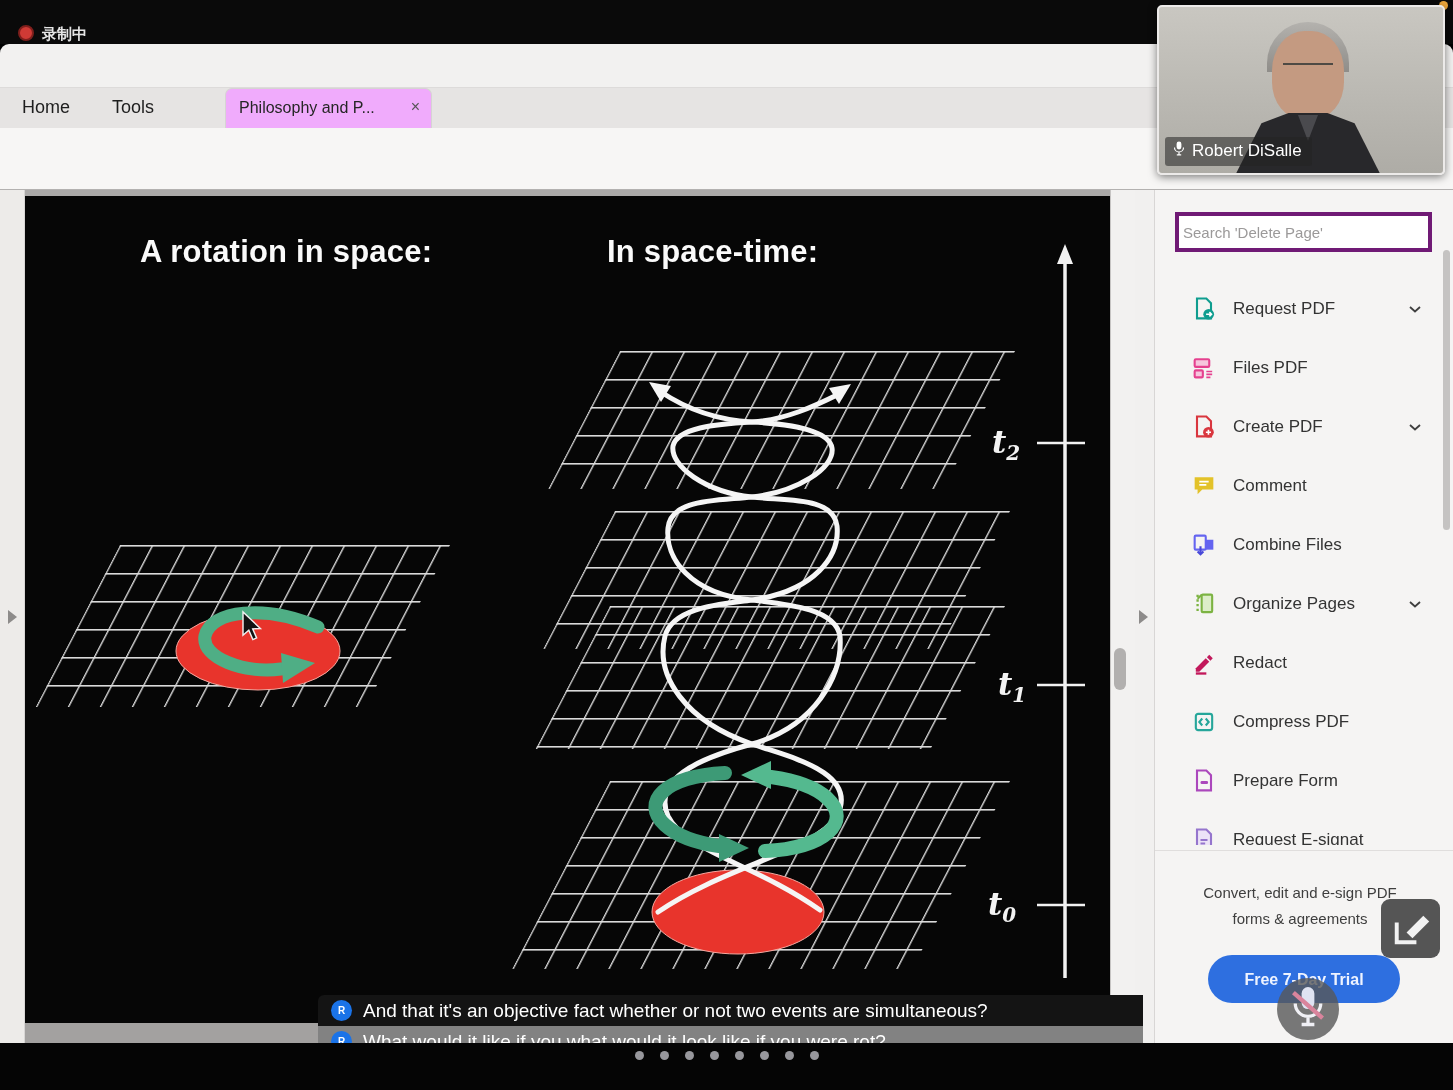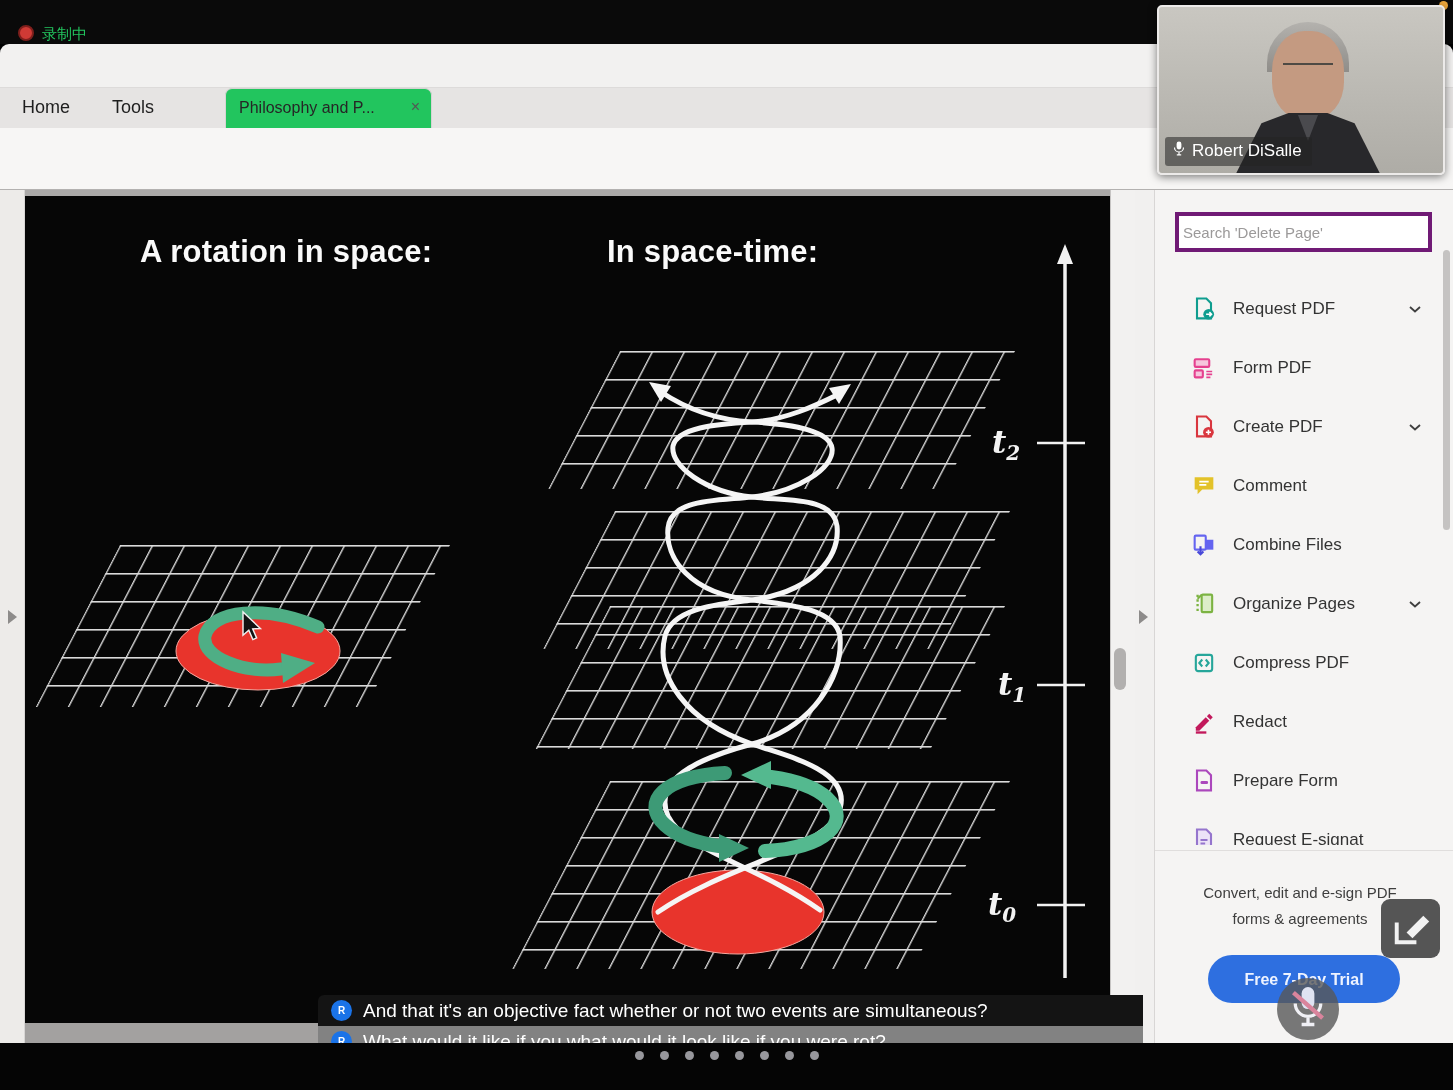--- a/index.html
+++ b/index.html
@@ -2,38 +2,38 @@
 <html><head>
 <meta charset="utf-8">
 <style>
   html,body{margin:0;padding:0;background:#000;}
   #screen{position:relative;width:1453px;height:1090px;background:#000;overflow:hidden;
           font-family:"Liberation Sans",sans-serif;-webkit-font-smoothing:antialiased;}
   
   .menubar{position:absolute;left:0;top:0;width:1453px;height:44px;background:#0a0a0a;}
   .rec-dot{position:absolute;left:18px;top:25px;width:16px;height:16px;border-radius:50%;
            background:#cf3a35;border:2px solid #7e1f1c;box-sizing:border-box;}
-  .rec-label{position:absolute;left:42px;top:25px;color:#22c55e;font-size:15px;font-weight:normal;}
+  .rec-label{position:absolute;left:42px;top:25px;color:#e5e5e5;font-size:15px;font-weight:bold;}
   .orange-dot{position:absolute;left:1439px;top:1px;width:9px;height:9px;border-radius:50%;background:#eda73c;}
   
   .titlebar{position:absolute;left:0;top:44px;width:1453px;height:44px;background:#f2f1f0;
             border-radius:9px 9px 0 0;border-bottom:1px solid #dddbda;box-sizing:border-box;}
   .tl{position:absolute;top:57px;width:15px;height:15px;border-radius:50%;}
   .tl.red{left:12px;background:#f45a51;border:1px solid #de3e34;box-sizing:border-box;}
   .tl.yellow{left:37px;background:#f5b82e;border:1px solid #dfa023;box-sizing:border-box;}
   .tl.green{left:62px;background:#57c23c;border:1px solid #43a72c;box-sizing:border-box;}
   .wtitle{position:absolute;left:0;top:54px;width:1453px;text-align:center;font-size:16px;
           font-weight:bold;color:#3a3a3a;}
   .wtitle svg{vertical-align:-3px;margin-right:7px;}
   
   .tabbar{position:absolute;left:0;top:88px;width:1453px;height:40px;background:#e6e4e3;}
   .tab-link{position:absolute;top:9px;font-size:18px;color:#1e1e1e;cursor:default;}
   .tab-home{left:22px;}
   .tab-tools{left:112px;}
-  .doc-tab{position:absolute;left:225px;top:0;width:207px;height:40px;background:#22c55e;
+  .doc-tab{position:absolute;left:225px;top:0;width:207px;height:40px;background:#f0abfc;
            border-radius:7px 7px 0 0;border:1px solid #d6d4d3;border-bottom:none;box-sizing:border-box;}
   .doc-tab .lbl{position:absolute;left:13px;top:10px;font-size:16px;color:#262626;}
   .doc-tab .x{position:absolute;right:11px;top:9px;font-size:16px;color:#555;}
   
   .toolbar{position:absolute;left:0;top:128px;width:1453px;height:62px;background:#f7f6f5;
            border-bottom:1px solid #b3b1b0;box-sizing:border-box;}
   .tbi{position:absolute;top:148px;width:24px;height:24px;}
   .tb-div{position:absolute;top:138px;width:1px;height:42px;background:#c8c6c5;}
   .page-box{position:absolute;left:413px;top:145px;width:40px;height:26px;border-bottom:1.5px solid #9a9898;
             font-size:15px;color:#333;text-align:center;line-height:26px;background:transparent;border-top:none;border-left:none;border-right:none;font-family:"Liberation Sans",sans-serif;}
@@ -297,21 +297,21 @@
             <path d="M2 2l5 4.5L12 2"></path>
           </svg>
       </div>
 
       <div class="tool-row">
         <svg class="ticon" viewBox="0 0 24 24" fill="none" stroke="#e5418f" stroke-width="1.8">
             <rect x="4" y="4.5" width="12.5" height="6.5" rx="1" fill="#f6c6dd"></rect>
             <rect x="4" y="14" width="7" height="6" rx="1" fill="#f6c6dd"></rect>
             <path d="M14 15h5M14 17.5h5M14 20h3.5" stroke-width="1.4"></path>
           </svg>
-        <span class="tlbl">Form PDF</span>
+        <span class="tlbl">Files PDF</span>
       </div>
 
       <div class="tool-row">
         <svg class="ticon" viewBox="0 0 24 24" fill="none" stroke="#d9363e" stroke-width="1.8">
             <path d="M6 3h8l4 4v13H6z"></path>
             <circle cx="15.8" cy="16.5" r="4.6" fill="#d9363e" stroke="none"></circle>
             <path d="M13.6 16.5h4.4M15.8 14.3v4.4" stroke="#fff" stroke-width="1.4"></path>
           </svg>
         <span class="tlbl">Create PDF</span>
         <svg width="14" height="9" viewBox="0 0 14 9" fill="none" stroke="#3f3f3f" stroke-width="1.8">
@@ -342,34 +342,34 @@
             <path d="M5.5 5h2M5.5 9h2M5.5 13h2M5.5 17h2" stroke-width="2"></path>
             <path d="M10 4 6.5 7.5"></path>
           </svg>
         <span class="tlbl">Organize Pages</span>
         <svg width="14" height="9" viewBox="0 0 14 9" fill="none" stroke="#3f3f3f" stroke-width="1.8">
             <path d="M2 2l5 4.5L12 2"></path>
           </svg>
       </div>
 
       <div class="tool-row">
-        <svg class="ticon" viewBox="0 0 24 24" fill="none" stroke="#26a69a" stroke-width="1.8">
-            <rect x="5" y="5" width="14" height="14" rx="2"></rect>
-            <path d="M10.5 9 8 12l2.5 3M13.5 9 16 12l-2.5 3"></path>
-          </svg>
-        <span class="tlbl">Compress PDF</span>
-      </div>
-
-      <div class="tool-row">
         <svg class="ticon" viewBox="0 0 24 24">
             <path d="M5 16.5 13.5 8l3 3-8.5 8.5H5z" fill="#c2185b"></path>
             <path d="M14.5 7l2-2 3 3-2 2z" fill="#c2185b"></path>
             <path d="M5 21h9" stroke="#c2185b" stroke-width="2"></path>
           </svg>
         <span class="tlbl">Redact</span>
+      </div>
+
+      <div class="tool-row">
+        <svg class="ticon" viewBox="0 0 24 24" fill="none" stroke="#26a69a" stroke-width="1.8">
+            <rect x="5" y="5" width="14" height="14" rx="2"></rect>
+            <path d="M10.5 9 8 12l2.5 3M13.5 9 16 12l-2.5 3"></path>
+          </svg>
+        <span class="tlbl">Compress PDF</span>
       </div>
 
       <div class="tool-row">
         <svg class="ticon" viewBox="0 0 24 24" fill="none" stroke="#ab47bc" stroke-width="1.8">
             <path d="M6 3h8l4 4v13H6z"></path>
             <rect x="9" y="12" width="6.5" height="2.6" rx="1.2" fill="#ab47bc" stroke="none"></rect>
           </svg>
         <span class="tlbl">Prepare Form</span>
       </div>
 

